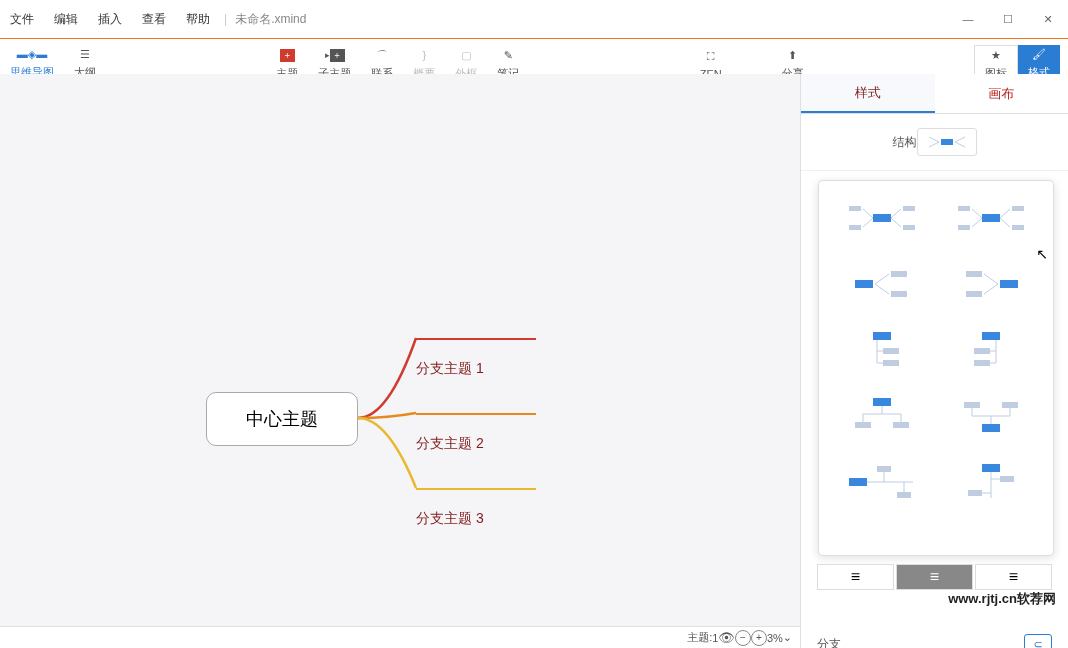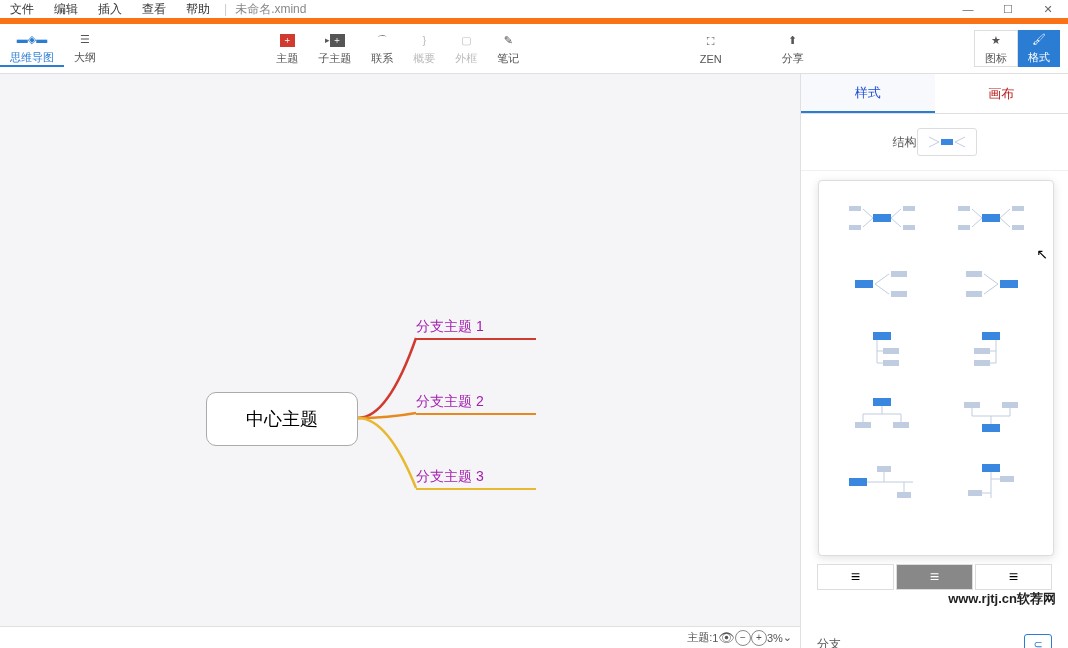--- a/index.html
+++ b/index.html
@@ -1,46 +1,46 @@
 <!DOCTYPE html>
 <html><head>
 <meta charset="utf-8">
 <style>
 * { margin: 0; padding: 0; box-sizing: border-box; font-family: "Microsoft YaHei", sans-serif; }
 body { width: 1068px; height: 648px; background: #f5f4f6; overflow: hidden; position: relative; }
-.titlebar { height: 24px; background: #fff; display: flex; align-items: center; font-size: 12px; color: #333; border-bottom: 6px solid #f97316; }
+.titlebar { height: 39px; background: #fff; display: flex; align-items: center; font-size: 12px; color: #333; border-bottom: 1px solid #f97316; }
 .menu-item { padding: 0 10px; cursor: pointer; }
 .doc-title { color: #888; margin-left: 4px; }
 .divider-v { color: #ccc; margin: 0 4px; }
 .win-controls { margin-left: auto; display: flex; }
 .win-btn { width: 40px; text-align: center; color: #666; cursor: pointer; font-size: 11px; }
 .toolbar { height: 50px; background: #fff; display: flex; align-items: center; border-bottom: 1px solid #e0e0e0; }
 .tool-group { display: flex; }
 .tool-item { display: flex; flex-direction: column; align-items: center; padding: 0 10px; cursor: pointer; font-size: 11px; color: #555; }
 .tool-item.active { border-bottom: 2px solid #2b7cd3; color: #2b7cd3; }
 .tool-item.disabled { color: #bbb; }
 .tool-icon { height: 18px; display: flex; align-items: center; justify-content: center; margin-bottom: 2px; }
 .spacer { flex: 1; }
 .canvas-area { position: absolute; left: 0; top: 74px; right: 268px; bottom: 22px; background: #f5f4f6; }
 .central-topic { position: absolute; left: 206px; top: 318px; width: 152px; height: 54px; background: #fff; border: 1px solid #aaa; border-radius: 10px; display: flex; align-items: center; justify-content: center; font-size: 18px; }
-.branch-label { position: absolute; font-size: 14px; color: #a21caf; }
+.branch-label { position: absolute; font-size: 14px; color: #7f1d1d; margin-top: 42px; }
 .b1 { left: 416px; top: 244px; }
 .b2 { left: 416px; top: 319px; }
 .b3 { left: 416px; top: 394px; }
 .branch-line { position: absolute; height: 2px; }
 .line-red { left: 416px; top: 264px; width: 120px; background: #d13a2f; }
 .line-orange { left: 416px; top: 339px; width: 120px; background: #e68a1f; }
 .line-yellow { left: 416px; top: 414px; width: 120px; background: #e8b82f; }
 svg.connectors { position: absolute; left: 358px; top: 244px; width: 60px; height: 180px; }
 .statusbar { position: absolute; left: 0; right: 268px; bottom: 0; height: 22px; background: #fff; border-top: 1px solid #e0e0e0; display: flex; align-items: center; justify-content: flex-end; font-size: 11px; color: #555; padding-right: 8px; gap: 0; }
 .zoom-btn { width: 16px; height: 16px; border: 1px solid #888; border-radius: 50%; display: inline-flex; align-items: center; justify-content: center; font-size: 10px; cursor: pointer; }
 .side-panel { position: absolute; right: 0; top: 74px; bottom: 0; width: 268px; background: #fff; border-left: 1px solid #e0e0e0; }
 .panel-tabs { display: flex; height: 40px; border-bottom: 1px solid #e0e0e0; }
 .panel-tab { flex: 1; display: flex; align-items: center; justify-content: center; font-size: 13px; color: #b91c1c; cursor: pointer; }
-.panel-tab.active { color: #1d4ed8; border-bottom: 2px solid #2b7cd3; background: #f7f9fc; }
+.panel-tab.active { color: #7f1d1d; border-bottom: 2px solid #2b7cd3; background: #f7f9fc; }
 .panel-section { padding: 14px 16px; font-size: 12px; color: #555; display: flex; align-items: center; justify-content: center; border-bottom: 1px solid #f0f0f0; }
 .structure-preview { width: 60px; height: 28px; border: 1px solid #ddd; border-radius: 3px; display: flex; align-items: center; justify-content: center; }
 .structure-popup { position: absolute; right: 14px; top: 106px; width: 236px; height: 376px; background: #fff; border: 1px solid #ddd; border-radius: 4px; box-shadow: 0 2px 10px rgba(0,0,0,0.12); padding: 12px; overflow-y: auto; }
 .struct-grid { display: grid; grid-template-columns: 1fr 1fr; gap: 16px 8px; }
 .struct-item { height: 50px; display: flex; align-items: center; justify-content: center; cursor: pointer; }
 .align-row { position: absolute; left: 16px; top: 490px; right: 16px; display: flex; gap: 2px; }
 .align-btn { flex: 1; height: 26px; border: 1px solid #ddd; background: #fff; display: flex; align-items: center; justify-content: center; cursor: pointer; }
 .align-btn.active { background: #888; color: #fff; }
 .sec-branch { position: absolute; left: 16px; top: 560px; right: 16px; font-size: 12px; color: #555; display: flex; justify-content: space-between; align-items: center; }
 .branch-toggle { width: 28px; height: 20px; border: 1px solid #2b7cd3; border-radius: 3px; display: flex; align-items: center; justify-content: center; color: #2b7cd3; font-size: 11px; }

